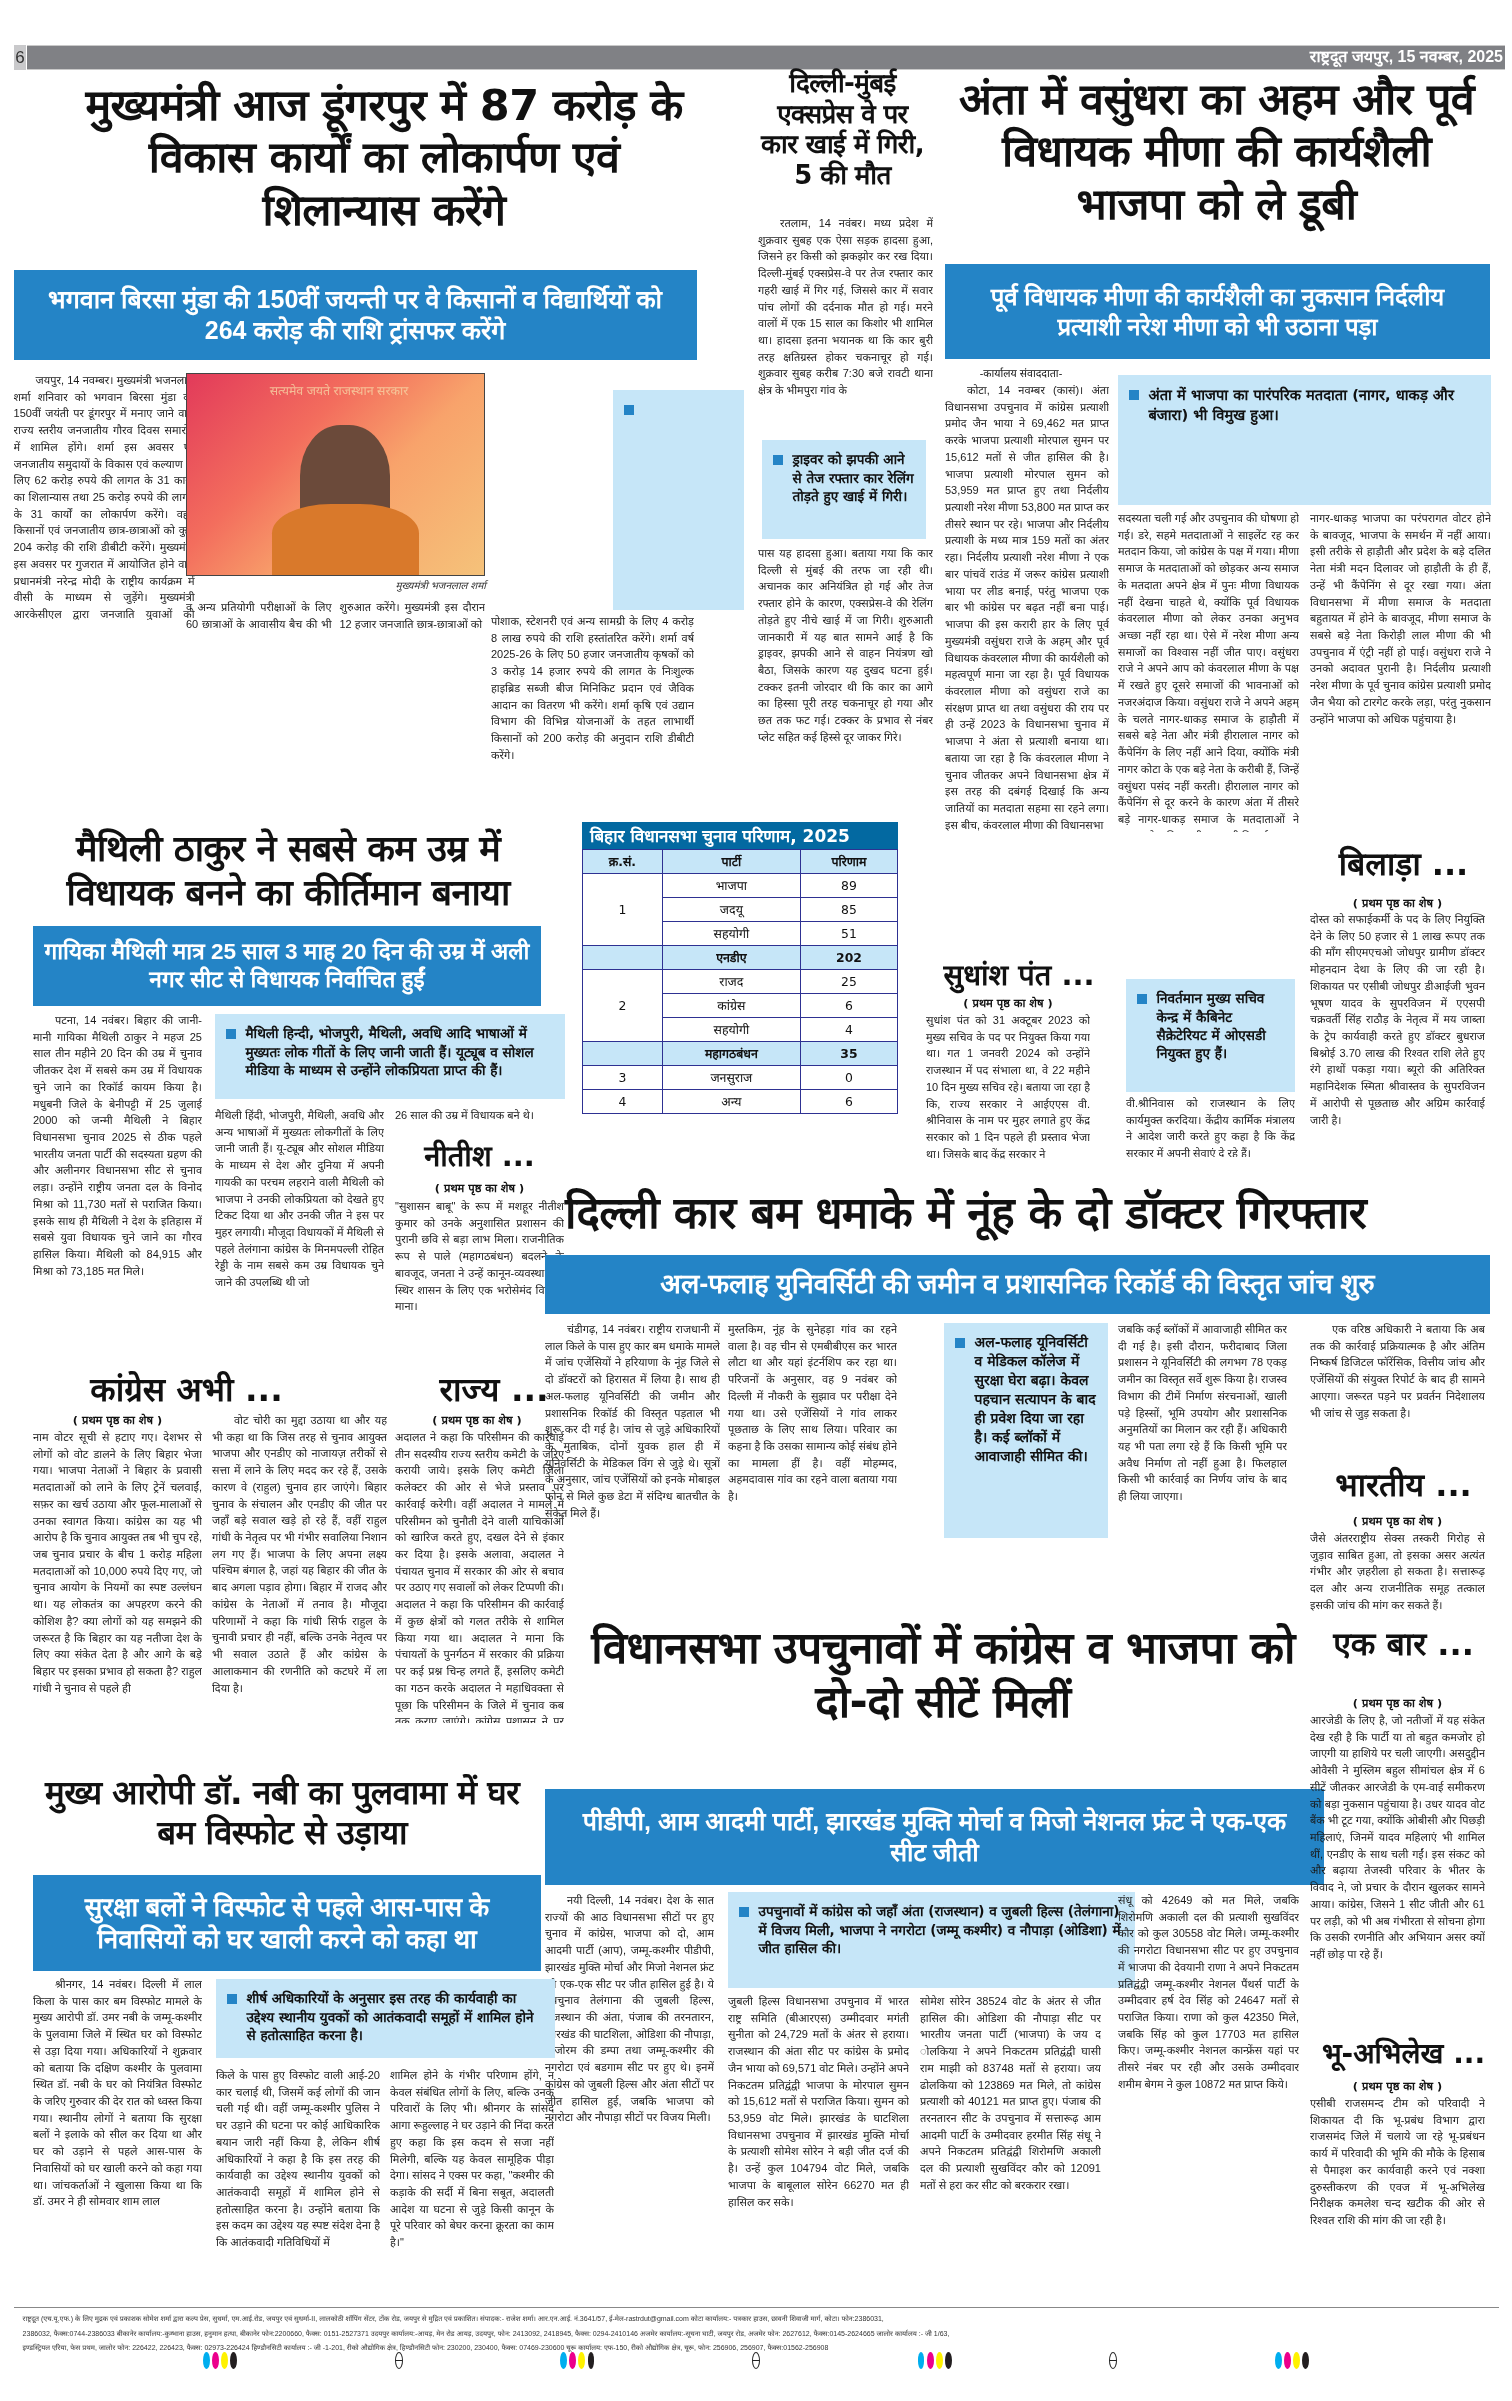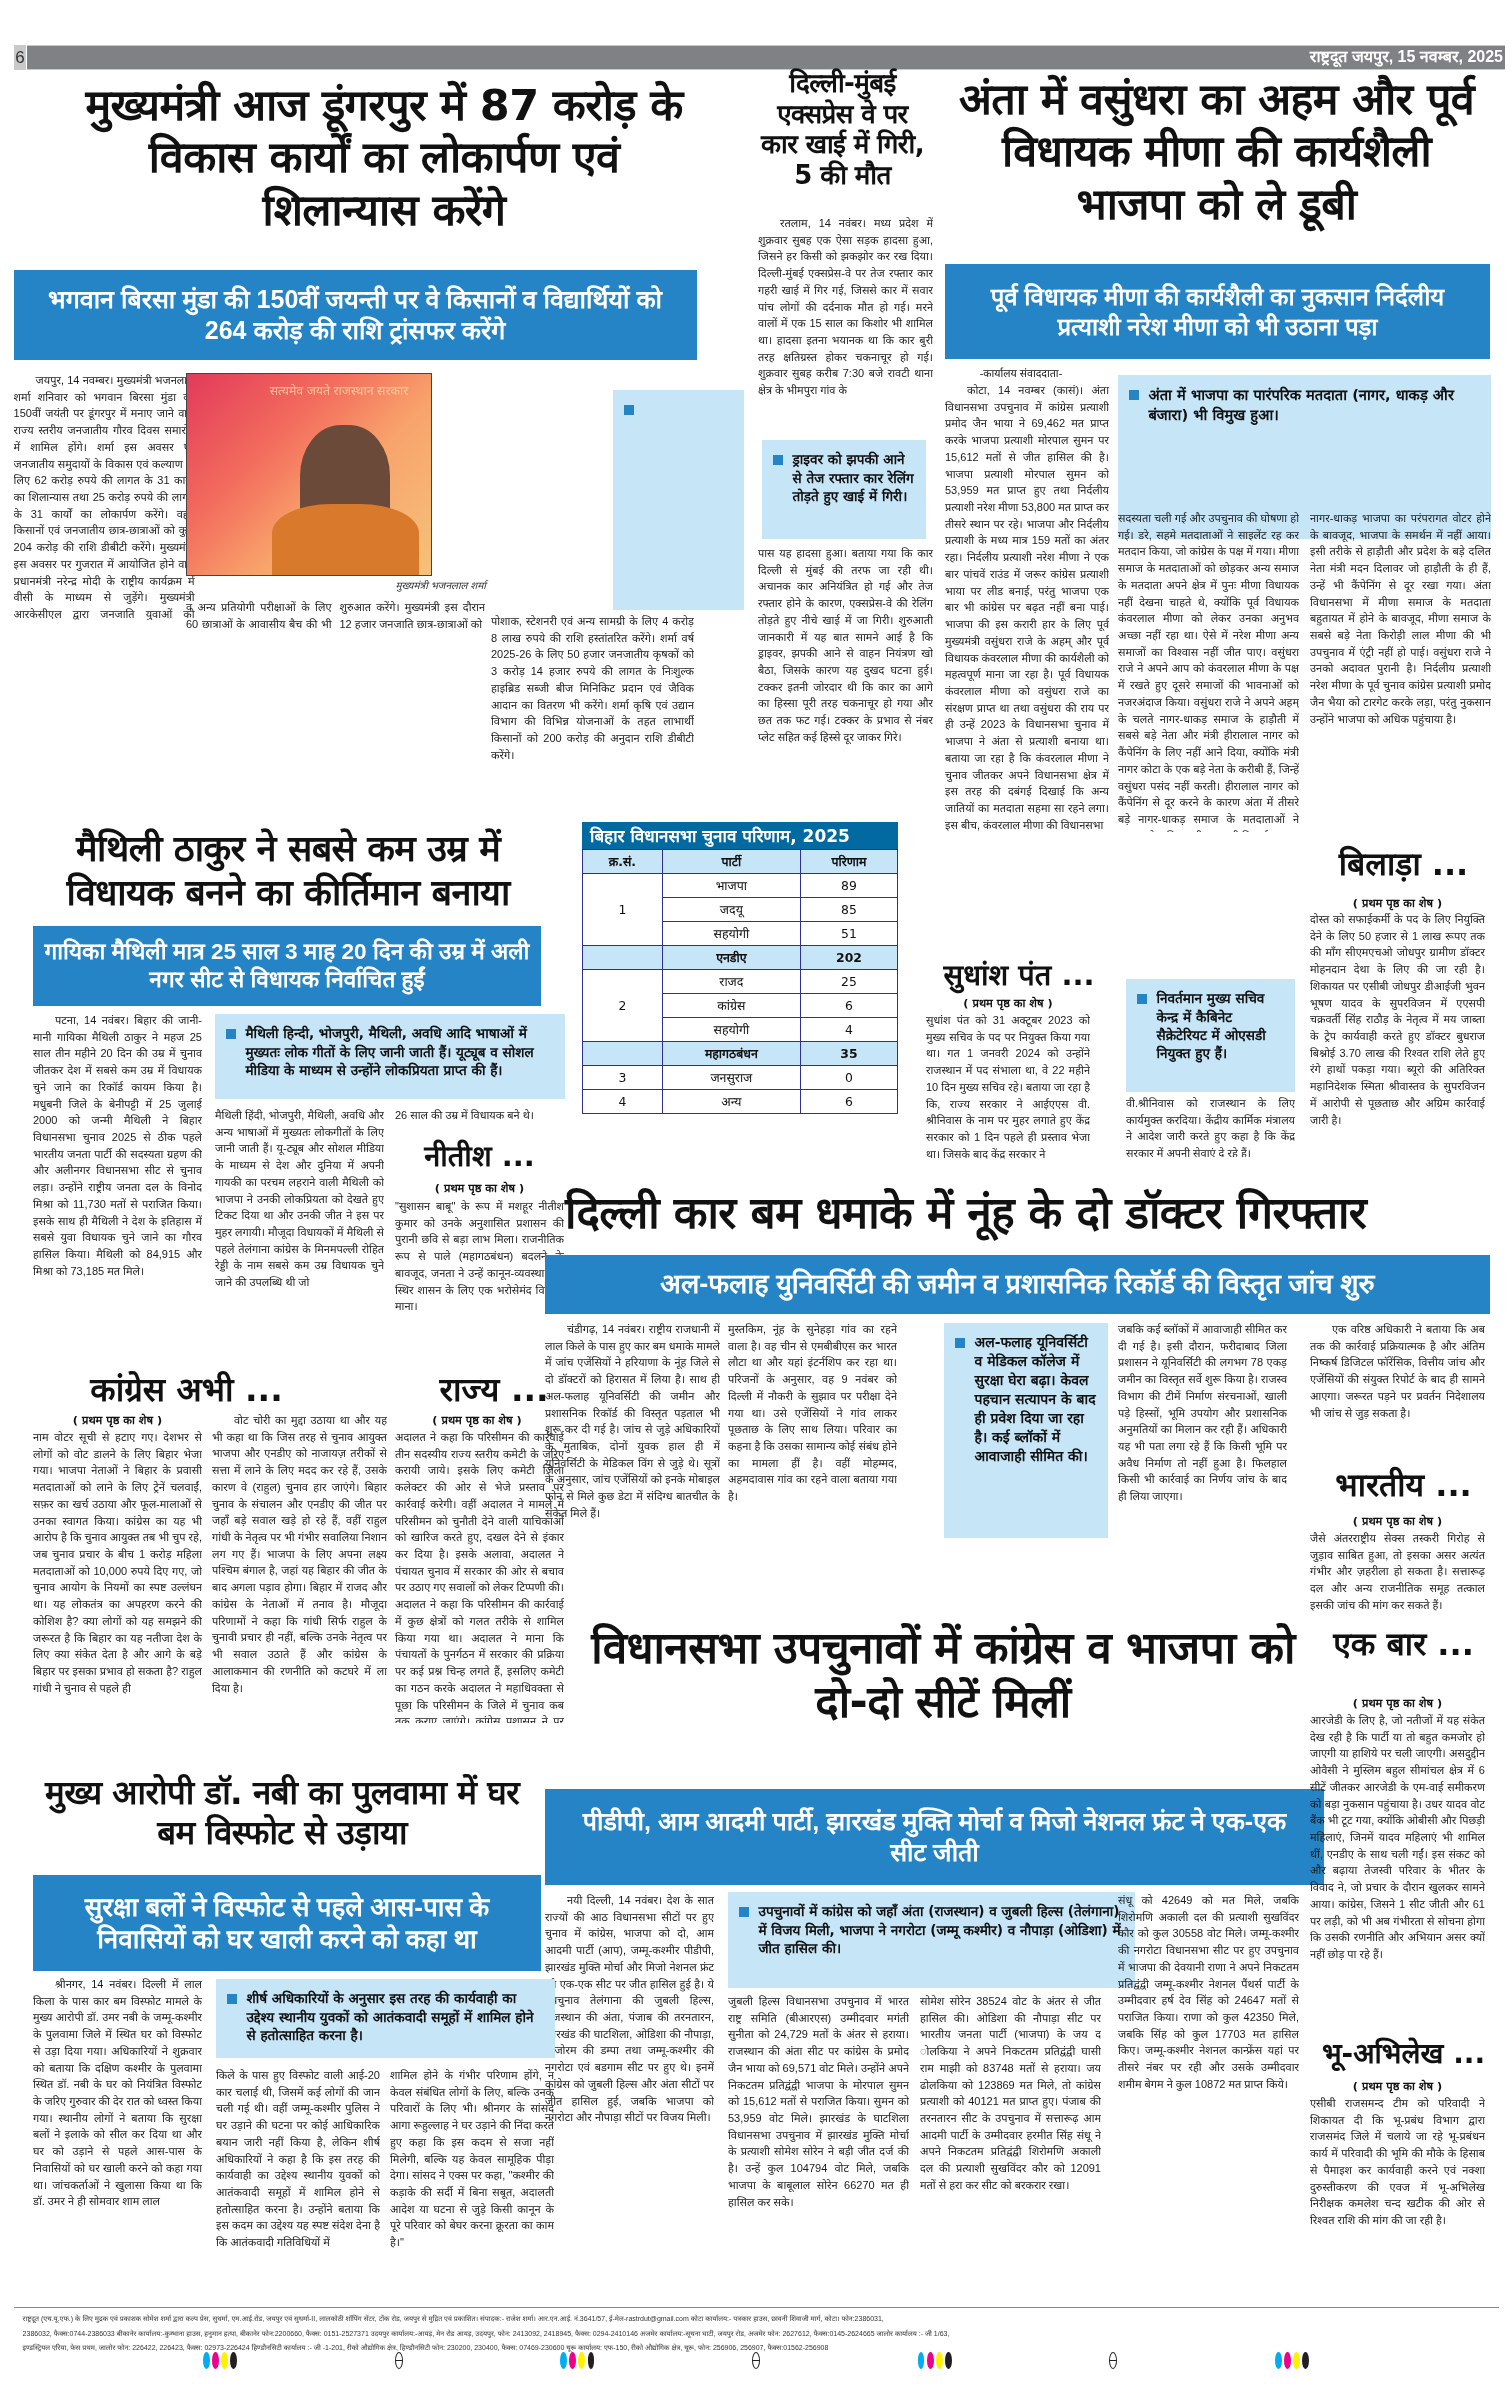--- a/index.html
+++ b/index.html
@@ -33,21 +33,21 @@
 <div class="abs pagebar"></div>
 <div class="abs pagenum">6</div>
 <div class="abs masthead">राष्ट्रदूत जयपुर, 15 नवम्बर, 2025</div>
 
 <div class="abs h1" style="left:68px;top:79px;width:632px;font-size:43px">मुख्यमंत्री आज डूंगरपुर में 87 करोड़ के विकास कार्यों का लोकार्पण एवं शिलान्यास करेंगे</div>
 <div class="abs band" style="left:13.6px;top:270px;width:683px;height:90px;font-size:25px;padding:0 17px">भगवान बिरसा मुंडा की 150वीं जयन्ती पर वे किसानों व विद्यार्थियों को 264 करोड़ की राशि ट्रांसफर करेंगे</div>
 
 <div class="abs col" style="left:13.6px;top:372px;width:181px;height:248px">
     <p>जयपुर, 14 नवम्बर। मुख्यमंत्री भजनलाल शर्मा शनिवार को भगवान बिरसा मुंडा की 150वीं जयंती पर डूंगरपुर में मनाए जाने वाले राज्य स्तरीय जनजातीय गौरव दिवस समारोह में शामिल होंगे। शर्मा इस अवसर पर जनजातीय समुदायों के विकास एवं कल्याण के लिए 62 करोड़ रुपये की लागत के 31 कार्यों का शिलान्यास तथा 25 करोड़ रुपये की लागत के 31 कार्यों का लोकार्पण करेंगे। वहीं, किसानों एवं जनजातीय छात्र-छात्राओं को कुल 204 करोड़ की राशि डीबीटी करेंगे। मुख्यमंत्री इस अवसर पर गुजरात में आयोजित होने वाले प्रधानमंत्री नरेन्द्र मोदी के राष्ट्रीय कार्यक्रम में वीसी के माध्यम से जुड़ेंगे। मुख्यमंत्री आरकेसीएल द्वारा जनजाति युवाओं को कम्प्यूटर में दक्ष बनाने के लिए डूंगरपुर, बांसवाड़ा में 3 प्रशिक्षण केन्द्रों पर आरएस-सीआईटी कोर्स का शुभारम्भ करेंगे। वहीं, जनजाति भवन उदयपुर में आईआईटी-जेईई, नीट प्रवेश परीक्षाओं</p>
   </div>
-<div class="abs photo" style="left:186px;top:373px;width:246px;height:203px">
+<div class="abs photo" style="left:186px;top:373px;width:299px;height:203px">
   <div style="position:absolute;left:73px;top:8px;width:158px;text-align:center;color:#f6d6a6;font-size:12.4px;opacity:.8">सत्यमेव जयते राजस्थान सरकार</div>
   <div style="position:absolute;left:113px;top:51px;width:90px;height:113px;border-radius:45% 45% 10% 10%;background:#6b4a3a"></div>
   <div style="position:absolute;left:85px;top:130px;width:147px;height:73px;border-radius:40% 40% 0 0;background:#d9792b"></div>
 </div>
 <div class="abs" style="left:192px;top:578px;width:294px;text-align:right;font-size:10.2px;font-style:italic;color:#333">मुख्यमंत्री भजनलाल शर्मा</div>
 <div class="abs col" style="left:186px;top:599px;width:299px;height:34px">
     <p style="text-indent:0;column-count:2;column-gap:8px">व अन्य प्रतियोगी परीक्षाओं के लिए 60 छात्राओं के आवासीय बैच की भी शुरुआत करेंगे। मुख्यमंत्री इस दौरान 12 हजार जनजाति छात्र-छात्राओं को</p>
   </div>
 <div class="abs lbox" style="left:613px;top:390px;width:131px;height:220px;font-size:14px">
   <div class="item">
@@ -71,21 +71,21 @@
 <div class="abs col" style="left:758px;top:545px;width:175px;height:271px">
     <p style="text-indent:0">पास यह हादसा हुआ। बताया गया कि कार दिल्ली से मुंबई की तरफ जा रही थी। अचानक कार अनियंत्रित हो गई और तेज रफ्तार होने के कारण, एक्सप्रेस-वे की रेलिंग तोड़ते हुए नीचे खाई में जा गिरी। शुरुआती जानकारी में यह बात सामने आई है कि ड्राइवर, झपकी आने से वाहन नियंत्रण खो बैठा, जिसके कारण यह दुखद घटना हुई। टक्कर इतनी जोरदार थी कि कार का आगे का हिस्सा पूरी तरह चकनाचूर हो गया और छत तक फट गई। टक्कर के प्रभाव से नंबर प्लेट सहित कई हिस्से दूर जाकर गिरे।</p>
   </div>
 
 <div class="abs h1" style="left:954px;top:73px;width:525px;font-size:43px">अंता में वसुंधरा का अहम और पूर्व विधायक मीणा की कार्यशैली भाजपा को ले डूबी</div>
 <div class="abs band" style="left:945px;top:264px;width:545px;height:95px;font-size:24px;padding:0 13.6px">पूर्व विधायक मीणा की कार्यशैली का नुकसान निर्दलीय प्रत्याशी नरेश मीणा को भी उठाना पड़ा</div>
 <div class="abs" style="left:945px;top:366px;width:152px;text-align:center;font-size:10.7px">-कार्यालय संवाददाता-</div>
 <div class="abs col" style="left:945px;top:382px;width:164px;height:457px">
     <p>कोटा, 14 नवम्बर (कासं)। अंता विधानसभा उपचुनाव में कांग्रेस प्रत्याशी प्रमोद जैन भाया ने 69,462 मत प्राप्त करके भाजपा प्रत्याशी मोरपाल सुमन पर 15,612 मतों से जीत हासिल की है। भाजपा प्रत्याशी मोरपाल सुमन को 53,959 मत प्राप्त हुए तथा निर्दलीय प्रत्याशी नरेश मीणा 53,800 मत प्राप्त कर तीसरे स्थान पर रहे। भाजपा और निर्दलीय प्रत्याशी के मध्य मात्र 159 मतों का अंतर रहा। निर्दलीय प्रत्याशी नरेश मीणा ने एक बार पांचवें राउंड में जरूर कांग्रेस प्रत्याशी भाया पर लीड बनाई, परंतु भाजपा एक बार भी कांग्रेस पर बढ़त नहीं बना पाई। भाजपा की इस करारी हार के लिए पूर्व मुख्यमंत्री वसुंधरा राजे के अहम् और पूर्व विधायक कंवरलाल मीणा की कार्यशैली को महत्वपूर्ण माना जा रहा है। पूर्व विधायक कंवरलाल मीणा को वसुंधरा राजे का संरक्षण प्राप्त था तथा वसुंधरा की राय पर ही उन्हें 2023 के विधानसभा चुनाव में भाजपा ने अंता से प्रत्याशी बनाया था। बताया जा रहा है कि कंवरलाल मीणा ने चुनाव जीतकर अपने विधानसभा क्षेत्र में इस तरह की दबंगई दिखाई कि अन्य जातियों का मतदाता सहमा सा रहने लगा। इस बीच, कंवरलाल मीणा की विधानसभा</p>
   </div>
-<div class="abs lbox" style="left:1118px;top:375px;width:373px;height:164px;font-size:14.7px;background:#c6e6f8">
+<div class="abs lbox" style="left:1118px;top:375px;width:373px;height:130px;font-size:14.7px;background:#c6e6f8">
   <div class="item">
       <span class="bullet"></span>
       <span>अंता में भाजपा का पारंपरिक मतदाता (नागर, धाकड़ और बंजारा) भी विमुख हुआ।</span>
     </div>
 </div>
 <div class="abs col" style="left:1118px;top:510px;width:181px;height:322px">
     <p style="text-indent:0">सदस्यता चली गई और उपचुनाव की घोषणा हो गई। डरे, सहमे मतदाताओं ने साइलेंट रह कर मतदान किया, जो कांग्रेस के पक्ष में गया। मीणा समाज के मतदाताओं को छोड़कर अन्य समाज के मतदाता अपने क्षेत्र में पुनः मीणा विधायक नहीं देखना चाहते थे, क्योंकि पूर्व विधायक कंवरलाल मीणा को लेकर उनका अनुभव अच्छा नहीं रहा था। ऐसे में नरेश मीणा अन्य समाजों का विश्वास नहीं जीत पाए। वसुंधरा राजे ने अपने आप को कंवरलाल मीणा के पक्ष में रखते हुए दूसरे समाजों की भावनाओं को नजरअंदाज किया। वसुंधरा राजे ने अपने अहम् के चलते नागर-धाकड़ समाज के हाड़ौती में सबसे बड़े नेता और मंत्री हीरालाल नागर को कैंपेनिंग के लिए नहीं आने दिया, क्योंकि मंत्री नागर कोटा के एक बड़े नेता के करीबी हैं, जिन्हें वसुंधरा पसंद नहीं करती। हीरालाल नागर को कैंपेनिंग से दूर करने के कारण अंता में तीसरे बड़े नागर-धाकड़ समाज के मतदाताओं ने भाजपा के प्रति अपनी नाराजगी दिखाई।</p>
   </div>
 <div class="abs col" style="left:1310px;top:510px;width:181px;height:260px">
     <p style="text-indent:0">नागर-धाकड़ भाजपा का परंपरागत वोटर होने के बावजूद, भाजपा के समर्थन में नहीं आया। इसी तरीके से हाड़ौती और प्रदेश के बड़े दलित नेता मंत्री मदन दिलावर जो हाड़ौती के ही हैं, उन्हें भी कैंपेनिंग से दूर रखा गया। अंता विधानसभा में मीणा समाज के मतदाता बहुतायत में होने के बावजूद, मीणा समाज के सबसे बड़े नेता किरोड़ी लाल मीणा की भी उपचुनाव में एंट्री नहीं हो पाई। वसुंधरा राजे ने उनको अदावत पुरानी है। निर्दलीय प्रत्याशी नरेश मीणा के पूर्व चुनाव कांग्रेस प्रत्याशी प्रमोद जैन भैया को टारगेट करके लड़ा, परंतु नुकसान उन्होंने भाजपा को अधिक पहुंचाया है।</p>

